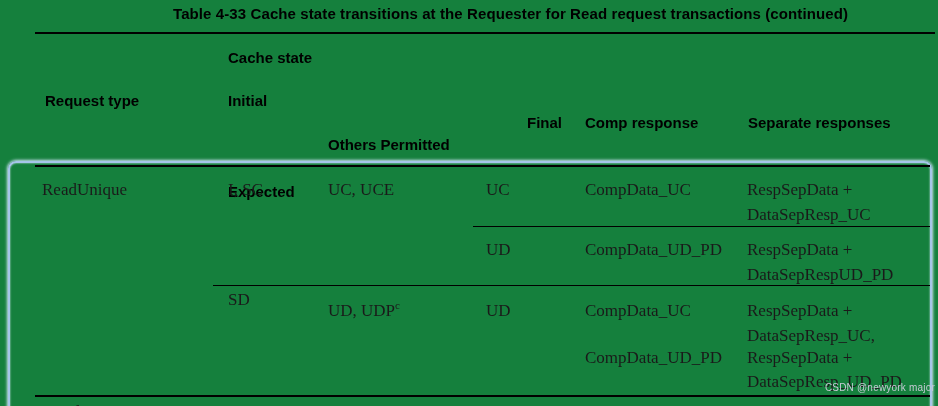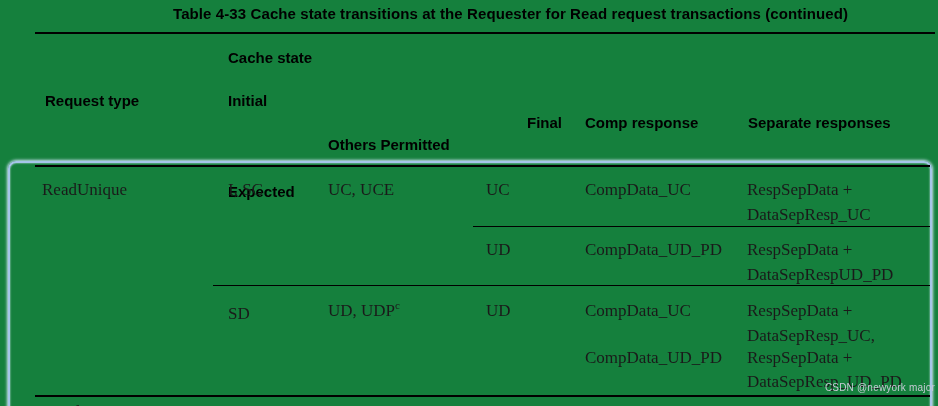--- a/index.html
+++ b/index.html
@@ -80,21 +80,21 @@
 
   <div class="body-cell" style="left:486px;top:237px;">UD</div>
   <div class="body-cell" style="left:585px;top:237px;">CompData_UD_PD</div>
   <div class="body-cell sep-cell" style="left:747px;top:237px;">
     <span>RespSepData +</span>
     <span>DataSepRespUD_PD</span>
   </div>
 
   <div class="rule" style="left:213px;top:285px;width:717px;height:1px;"></div>
 
-  <div class="body-cell" style="left:228px;top:301px;">SD</div>
+  <div class="body-cell" style="left:228px;top:287px;">SD</div>
   <div class="body-cell" style="left:328px;top:298px;"><span>UD, UDP</span><sup>c</sup></div>
 
   <div class="body-cell" style="left:486px;top:298px;">UD</div>
   <div class="body-cell" style="left:585px;top:298px;">CompData_UC</div>
   <div class="body-cell sep-cell" style="left:747px;top:298px;">
     <span>RespSepData +</span>
     <span>DataSepResp_UC,</span>
   </div>
 
   <div class="body-cell" style="left:585px;top:346px;line-height:24px;">CompData_UD_PD</div>

